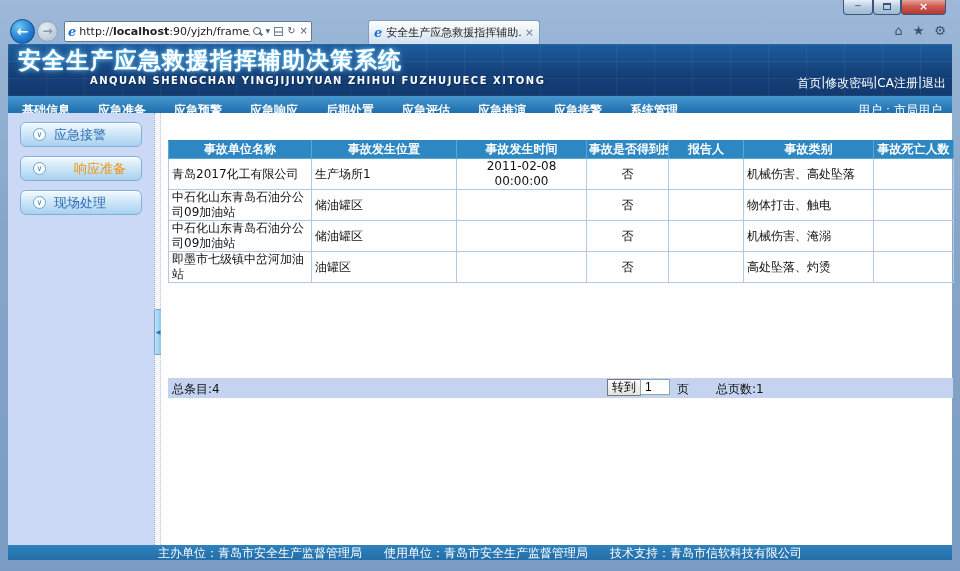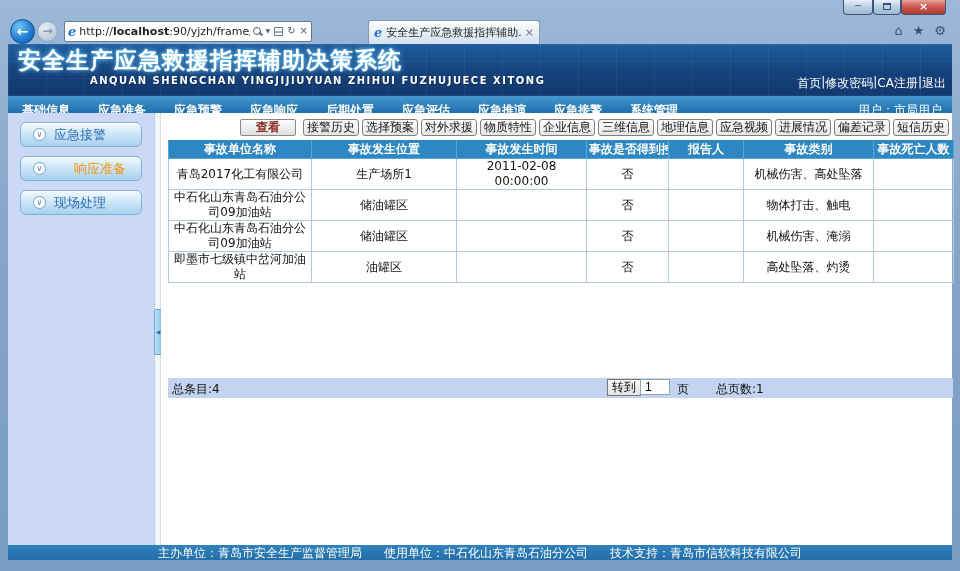--- a/index.html
+++ b/index.html
@@ -116,21 +116,21 @@
     background:linear-gradient(180deg,#fefefe,#e6e6e6); border:1px solid #7f7f7f; border-radius:3px;
     line-height:15px; cursor:pointer;
   }
   
   .grid { position:absolute; top:27px; left:7px; border-collapse:collapse; table-layout:fixed; width:785px; font-size:12px; }
   .grid th {
     background:#2d87c3; color:#fff; font-weight:bold; height:18px;
     border:1px solid #5aa6d4; border-top-color:#2d87c3; padding:0 2px; white-space:nowrap; overflow:hidden;
   }
   .grid td { border:1px solid #b3c9e2; padding:0 3px; height:16px; line-height:15px; color:#111; overflow:hidden; }
-  .c-l { text-align:center; } .c-c { text-align:center; }
+  .c-l { text-align:left; } .c-c { text-align:center; }
   
   .pager { position:absolute; top:265px; left:7px; width:785px; height:20px; background:#c3d3f0; font-size:12px; color:#111; }
   .pager .total { position:absolute; left:4px; top:3px; }
   .pager .goto-btn { position:absolute; left:439px; top:1px; height:17px; padding:0 4px; font-size:12px; background:linear-gradient(180deg,#fbfbfb,#e2e2e2); border:1px solid #777; cursor:pointer; line-height:15px; }
   .pager .page-input { position:absolute; left:472px; top:1px; width:30px; height:16px; border:1px solid #8aa; font-size:12px; padding-left:4px; background:#fff; }
   .pager .page-suffix { position:absolute; left:509px; top:3px; }
   .pager .total-pages { position:absolute; left:548px; top:3px; }
   
   .footer {
     position:absolute; bottom:11px; left:8px; right:8px; height:15px;
@@ -217,34 +217,20 @@
       <div class="side-btn">
         <span class="side-ic">∨</span>
         <span class="side-label">现场处理</span>
       </div>
     </div>
     <div class="v-divider">
       <div class="collapse-handle">◀</div>
     </div>
     <div class="main">
 
-      <div class="toolbar">
-        <div class="btn-view">查看</div>
-        <div class="btn-tool">接警历史</div>
-        <div class="btn-tool">选择预案</div>
-        <div class="btn-tool">对外求援</div>
-        <div class="btn-tool">物质特性</div>
-        <div class="btn-tool">企业信息</div>
-        <div class="btn-tool">三维信息</div>
-        <div class="btn-tool">地理信息</div>
-        <div class="btn-tool">应急视频</div>
-        <div class="btn-tool">进展情况</div>
-        <div class="btn-tool">偏差记录</div>
-        <div class="btn-tool">短信历史</div>
-      </div>
 
       <table class="grid">
         <colgroup>
           <col style="width:143px">
             <col style="width:145px">
             <col style="width:130px">
           <col style="width:82px">
             <col style="width:75px">
             <col style="width:130px">
             <col style="width:80px">
@@ -306,17 +292,17 @@
         <input class="page-input" value="1" style="">
         <span class="page-suffix">页</span>
         <span class="total-pages">总页数:1</span>
       </div>
 
     </div>
   </div>
 
   <div class="footer">
     <span>主办单位：青岛市安全生产监督管理局</span>
-    <span>使用单位：中石化山东青岛石油分公司</span>
+    <span>使用单位：青岛市安全生产监督管理局</span>
     <span>技术支持：青岛市信软科技有限公司</span>
   </div>
 
 </div>
 
 </body></html>

